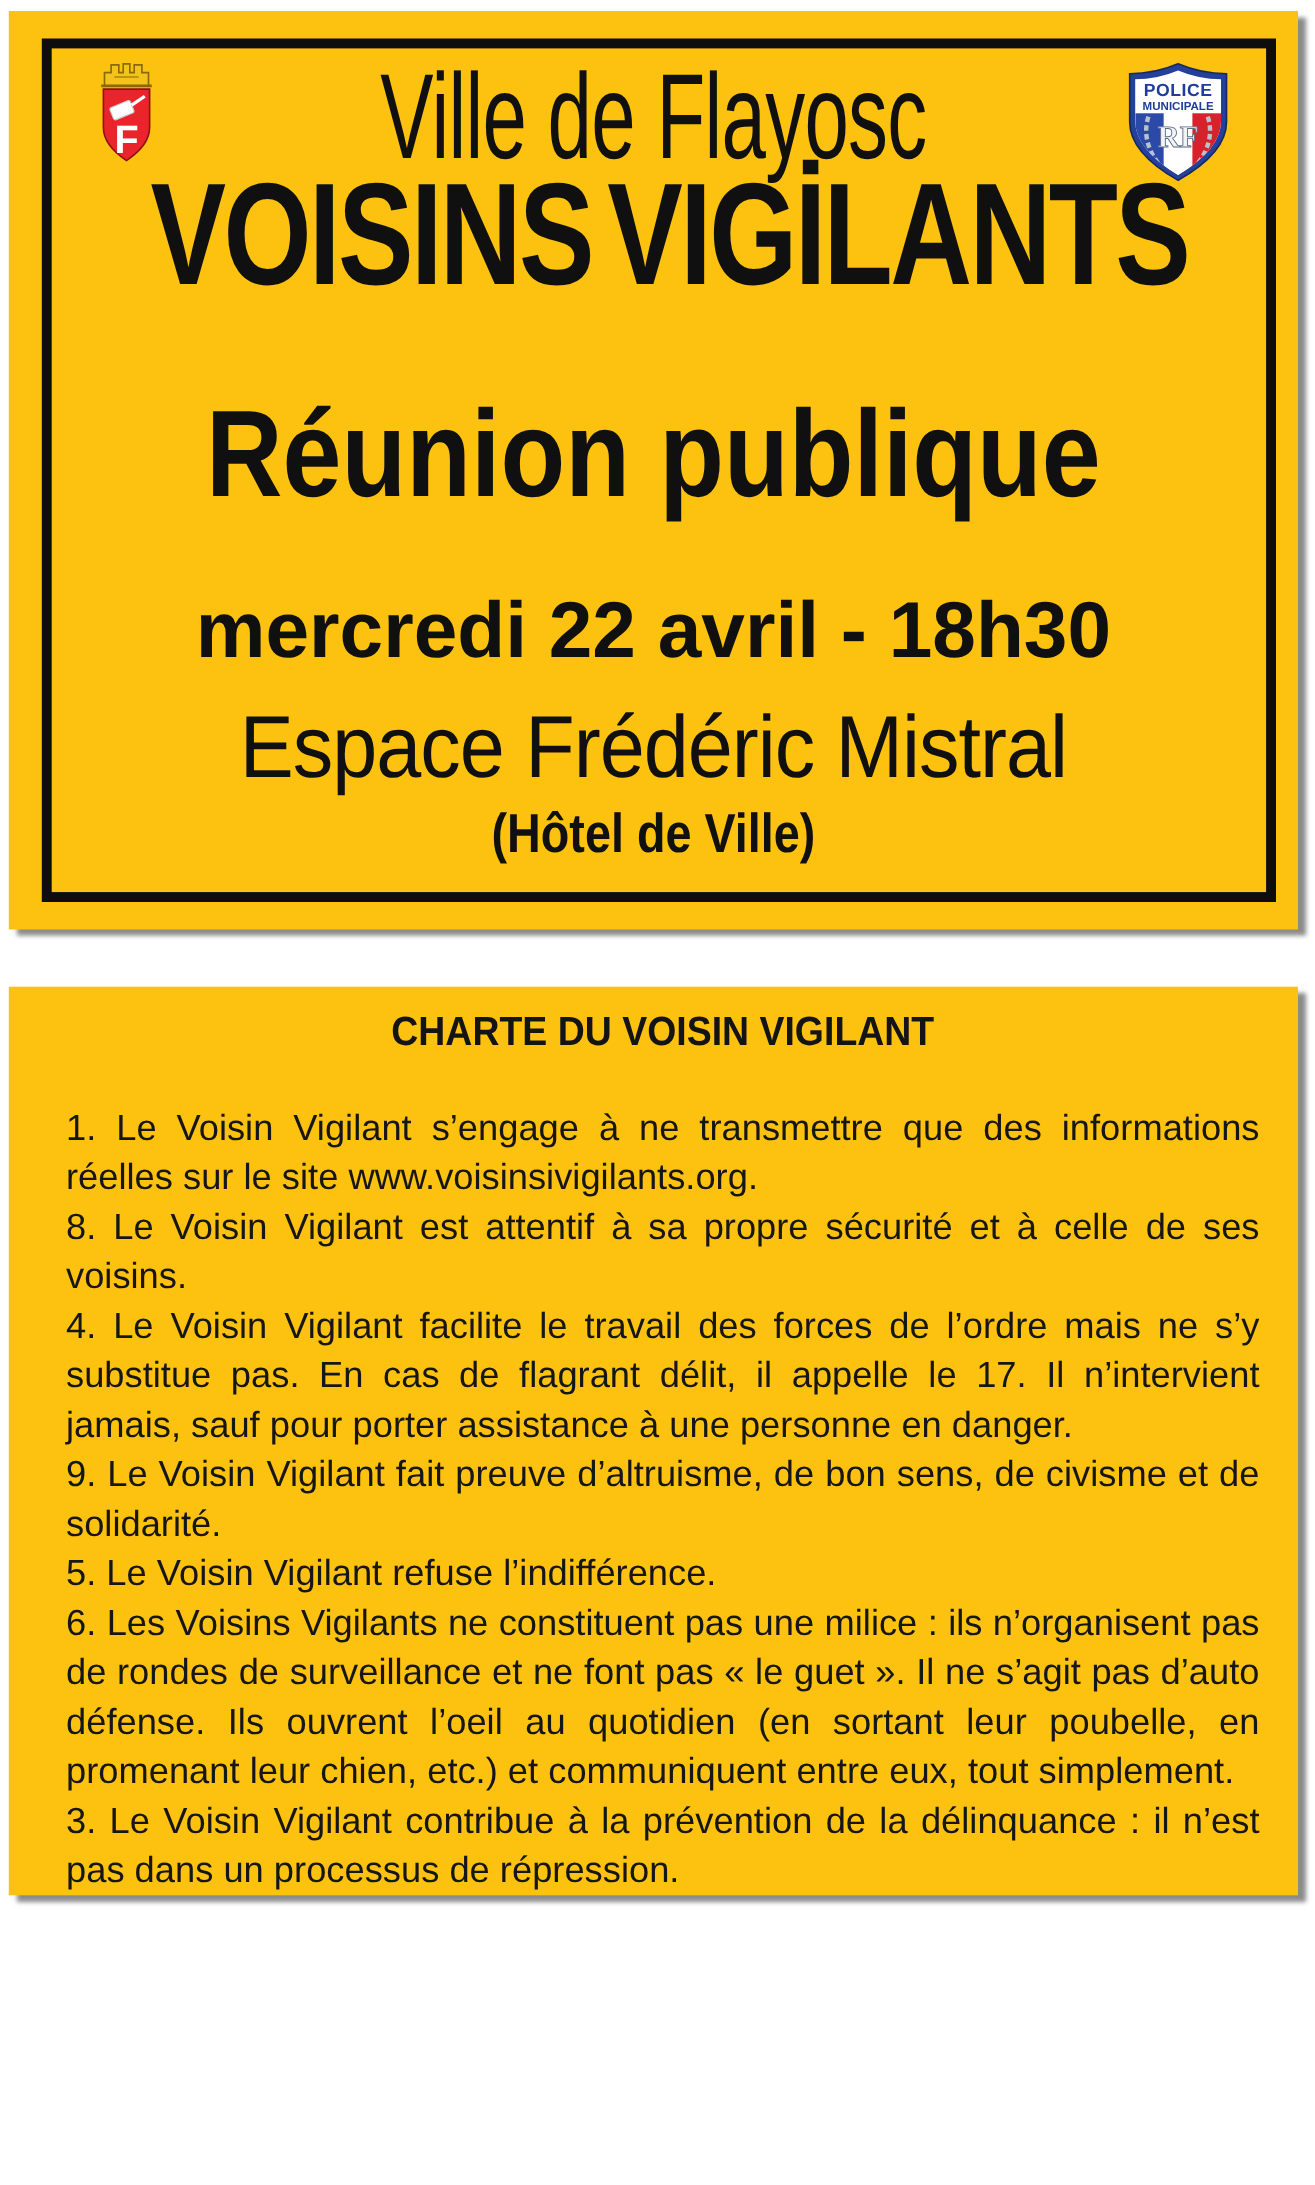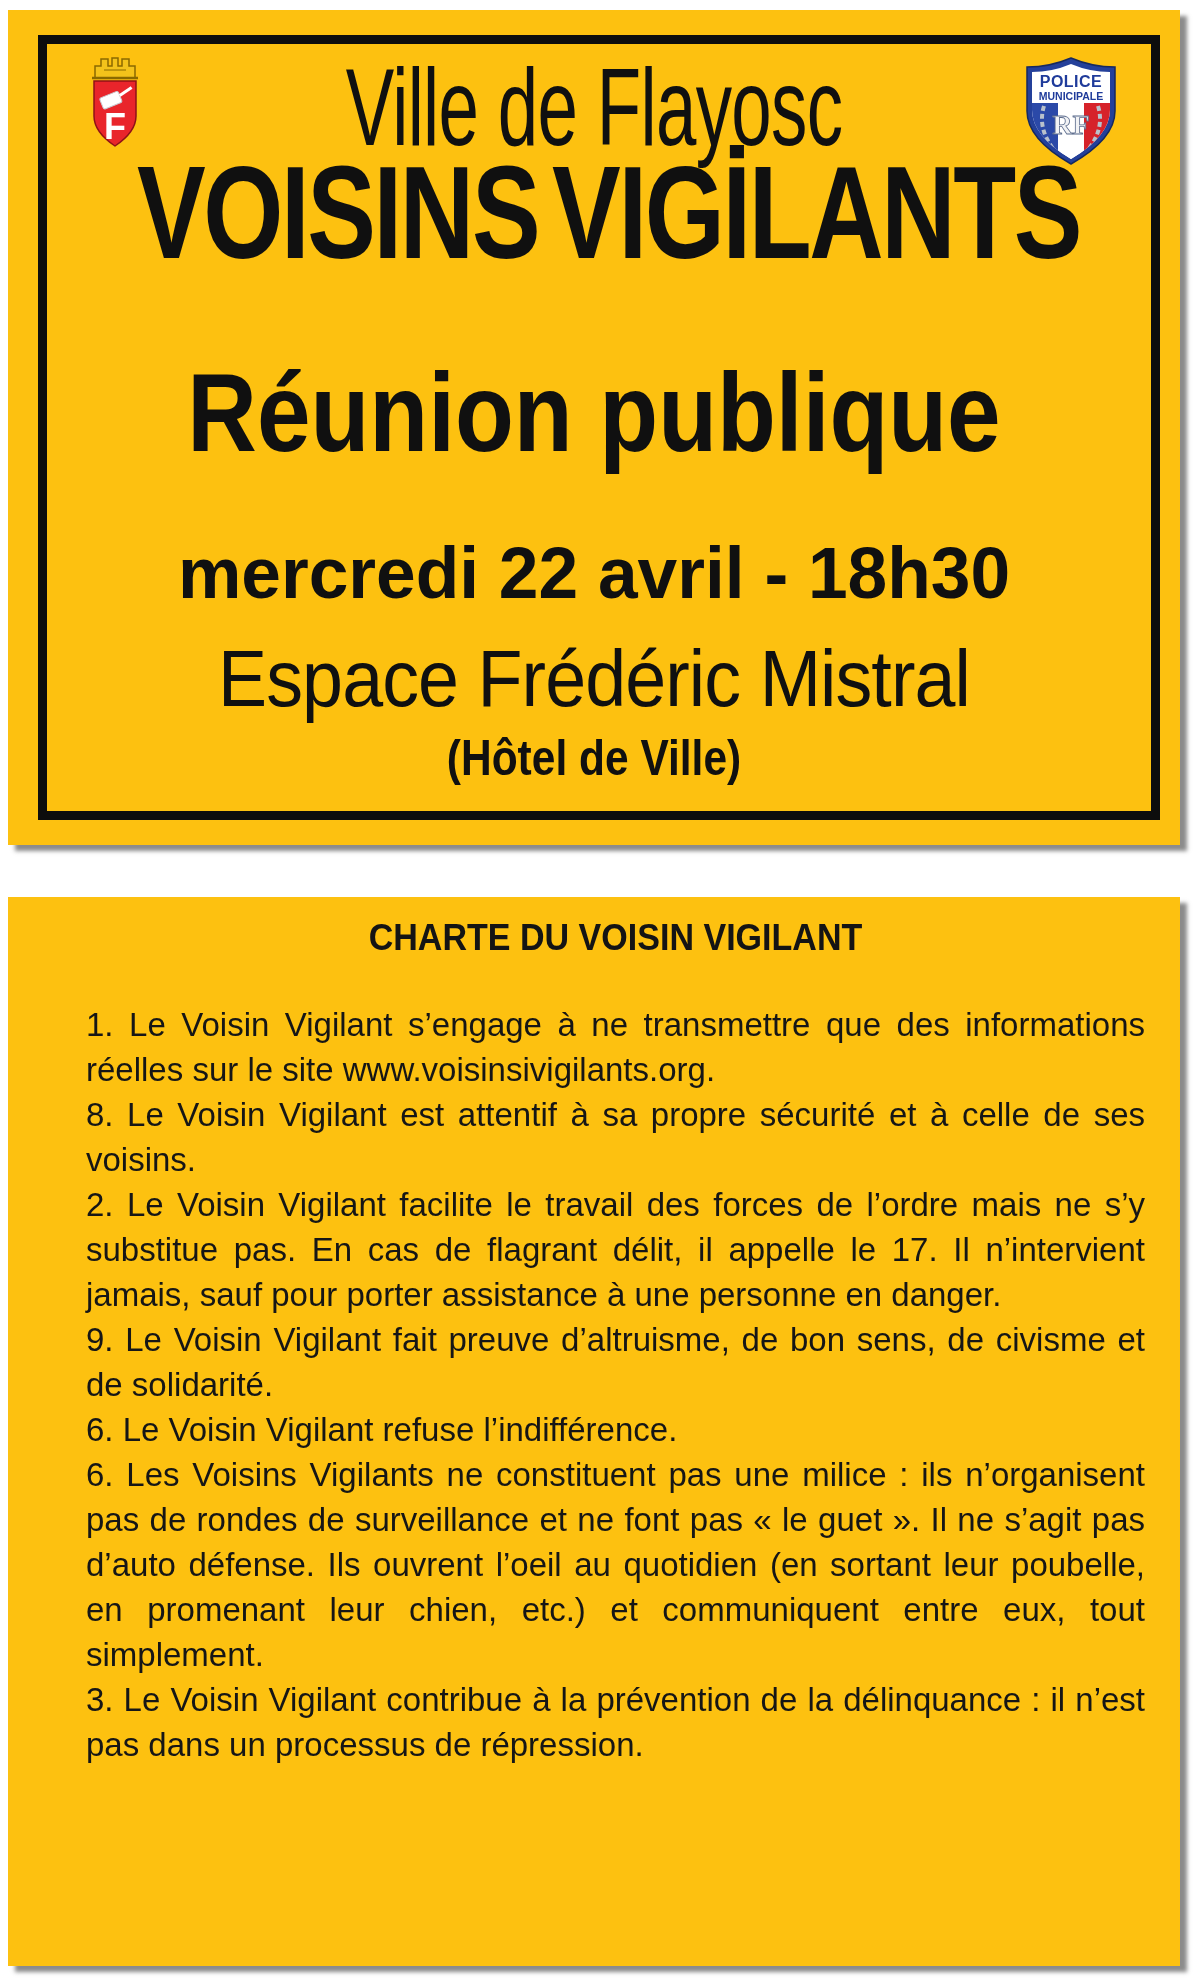--- a/index.html
+++ b/index.html
@@ -79,23 +79,23 @@
     left: 74px; top: 38px;
     width: 66px; height: 104px;
   }
   .badge {
     position: absolute;
     left: 1016px; top: 46px;
     width: 94px; height: 110px;
   }
   .panel-charter {
     top: 897px;
-    height: 1069px;
+    height: 826px;
     box-sizing: border-box;
-    padding: 20px 35px 0 78px;
+    padding: 20px 35px 0 52px;
     overflow: hidden;
   }
   .charter-heading {
     text-align: center;
     font-size: 37px;
     font-weight: 700;
     color: #141414;
     line-height: 1.15;
     margin: 0 0 42px 0;
     transform: scaleX(0.92);
@@ -160,21 +160,21 @@
     <div class="headline event-datetime">mercredi 22 avril - 18h30</div>
     <div class="headline event-location">Espace Frédéric Mistral</div>
     <div class="headline event-location-detail">(Hôtel de Ville)</div>
   </div>
 
   <div class="panel panel-charter">
     <h2 class="charter-heading">CHARTE DU VOISIN VIGILANT</h2>
     <div class="charter-body">
       <p>1. Le Voisin Vigilant s’engage à ne transmettre que des informations réelles sur le site www.voisinsivigilants.org.</p>
       <p>8. Le Voisin Vigilant est attentif à sa propre sécurité et à celle de ses voisins.</p>
-      <p>2. Le Voisin Vigilant facilite le travail des forces de l’ordre mais ne s’y substitue pas. En cas de flagrant délit, il appelle le 17. Il n’intervient jamais, sauf pour porter assistance à une personne en danger.</p>
+      <p>4. Le Voisin Vigilant facilite le travail des forces de l’ordre mais ne s’y substitue pas. En cas de flagrant délit, il appelle le 17. Il n’intervient jamais, sauf pour porter assistance à une personne en danger.</p>
       <p>9. Le Voisin Vigilant fait preuve d’altruisme, de bon sens, de civisme et de solidarité.</p>
-      <p>6. Le Voisin Vigilant refuse l’indifférence.</p>
+      <p>5. Le Voisin Vigilant refuse l’indifférence.</p>
       <p>6. Les Voisins Vigilants ne constituent pas une milice : ils n’organisent pas de rondes de surveillance et ne font pas « le guet ». Il ne s’agit pas d’auto défense. Ils ouvrent l’oeil au quotidien (en sortant leur poubelle, en promenant leur chien, etc.) et communiquent entre eux, tout simplement.</p>
       <p>3. Le Voisin Vigilant contribue à la prévention de la délinquance : il n’est pas dans un processus de répression.</p>
     </div>
   </div>
 
 </div>
 
 </body></html>

